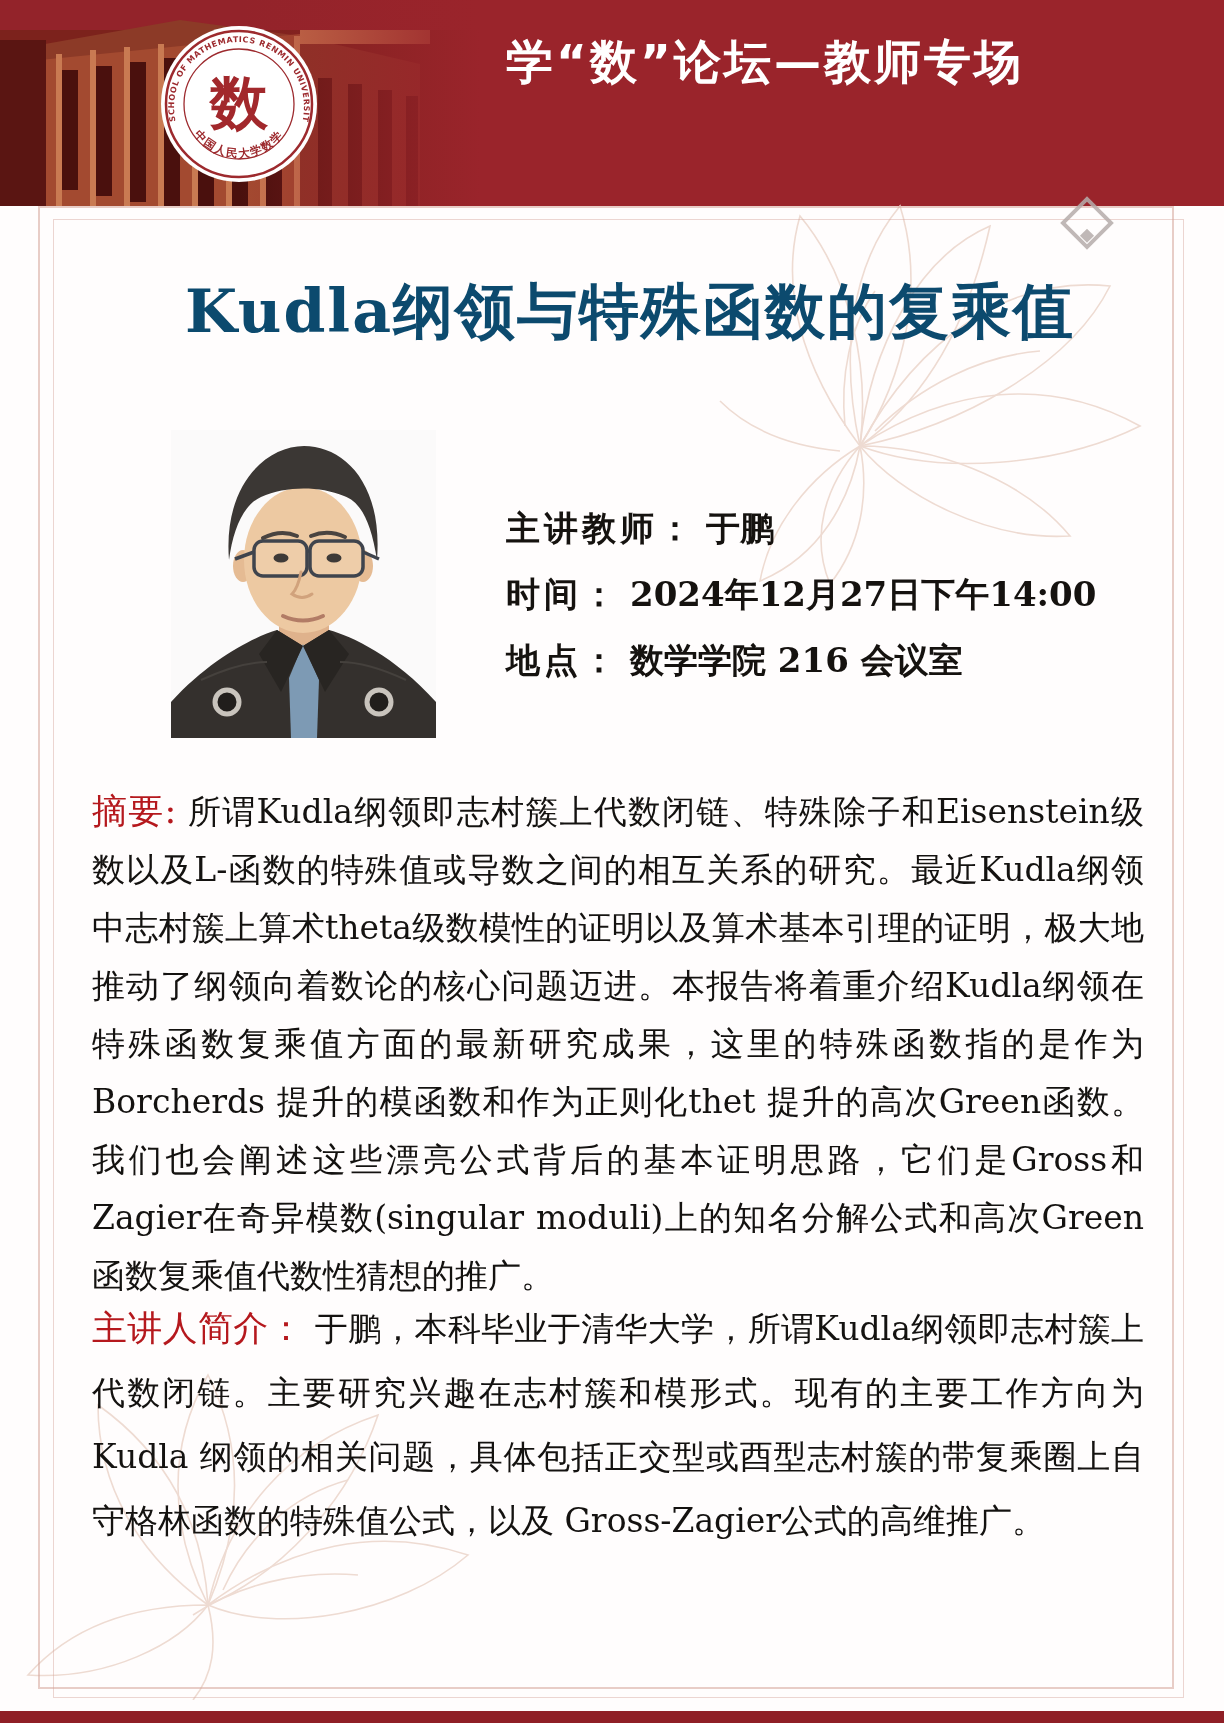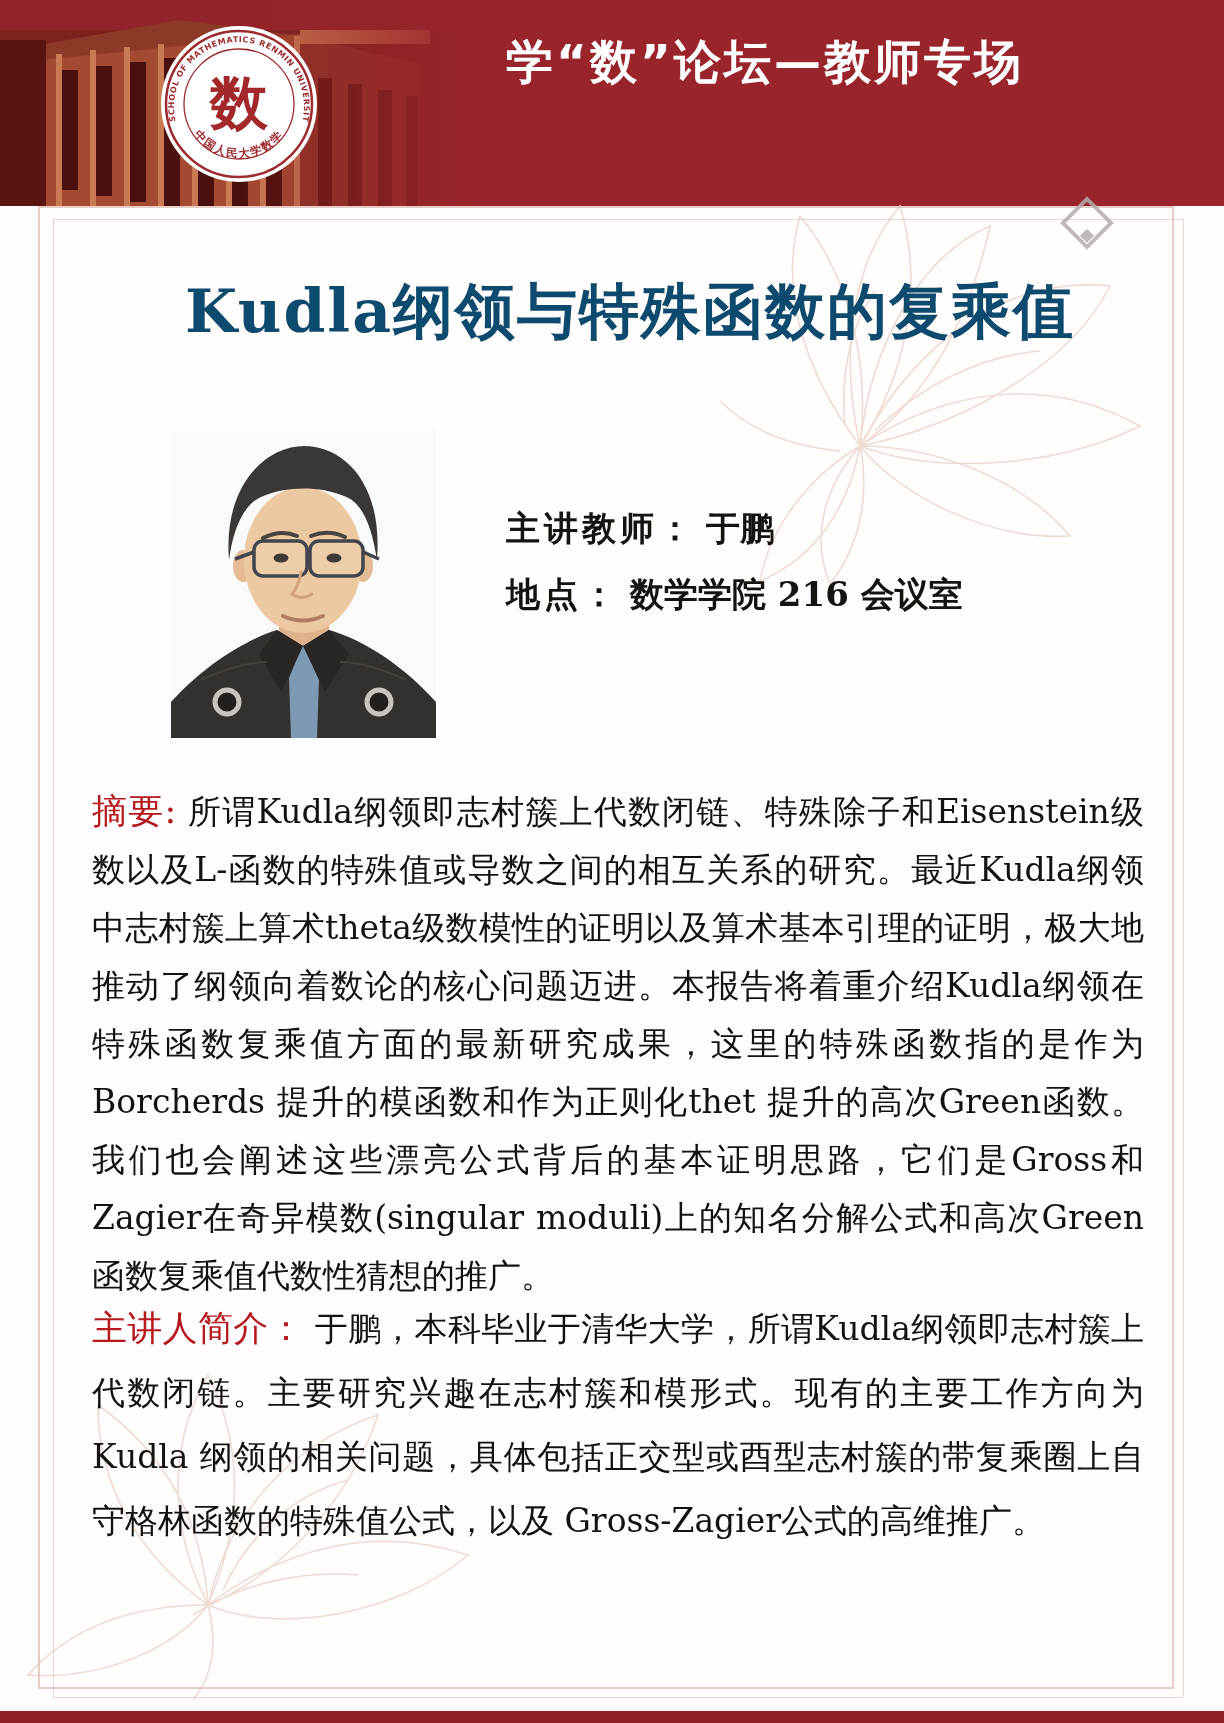--- a/index.html
+++ b/index.html
@@ -179,20 +179,23 @@
     <circle cx="208" cy="272" r="12" fill="#211e1c" stroke="#c9c4bd" stroke-width="5"></circle>
     <path d="M30,250 C60,236 80,232 96,232" stroke="#45413d" stroke-width="2" fill="none"></path>
     <path d="M235,250 C205,236 185,232 169,232" stroke="#45413d" stroke-width="2" fill="none"></path>
   </svg>
 
   <div class="info">
     <div class="info-line">
       <span class="lbl">主讲教师：</span><span class="val">于鹏</span>
     </div>
     <div class="info-line">
+      <span class="lbl">时间：</span><span class="val">2024年12月27日下午14:00</span>
+    </div>
+    <div class="info-line">
       <span class="lbl">地点：</span><span class="val">数学学院 216 会议室</span>
     </div>
   </div>
 
   <p class="para abstract">
     <span class="red-lbl">摘要:</span><span class="body-txt"> 所谓Kudla纲领即志村簇上代数闭链、特殊除子和Eisenstein级数以及L-函数的特殊值或导数之间的相互关系的研究。最近Kudla纲领中志村簇上算术theta级数模性的证明以及算术基本引理的证明，极大地推动了纲领向着数论的核心问题迈进。本报告将着重介绍Kudla纲领在特殊函数复乘值方面的最新研究成果，这里的特殊函数指的是作为Borcherds 提升的模函数和作为正则化thet 提升的高次Green函数。我们也会阐述这些漂亮公式背后的基本证明思路，它们是Gross和Zagier在奇异模数(singular moduli)上的知名分解公式和高次Green函数复乘值代数性猜想的推广。</span>
   </p>
 
   <p class="para bio">
     <span class="red-lbl">主讲人简介：</span><span class="body-txt"> 于鹏，本科毕业于清华大学，所谓Kudla纲领即志村簇上代数闭链。主要研究兴趣在志村簇和模形式。现有的主要工作方向为 Kudla 纲领的相关问题，具体包括正交型或酉型志村簇的带复乘圈上自守格林函数的特殊值公式，以及 Gross-Zagier公式的高维推广。</span>

